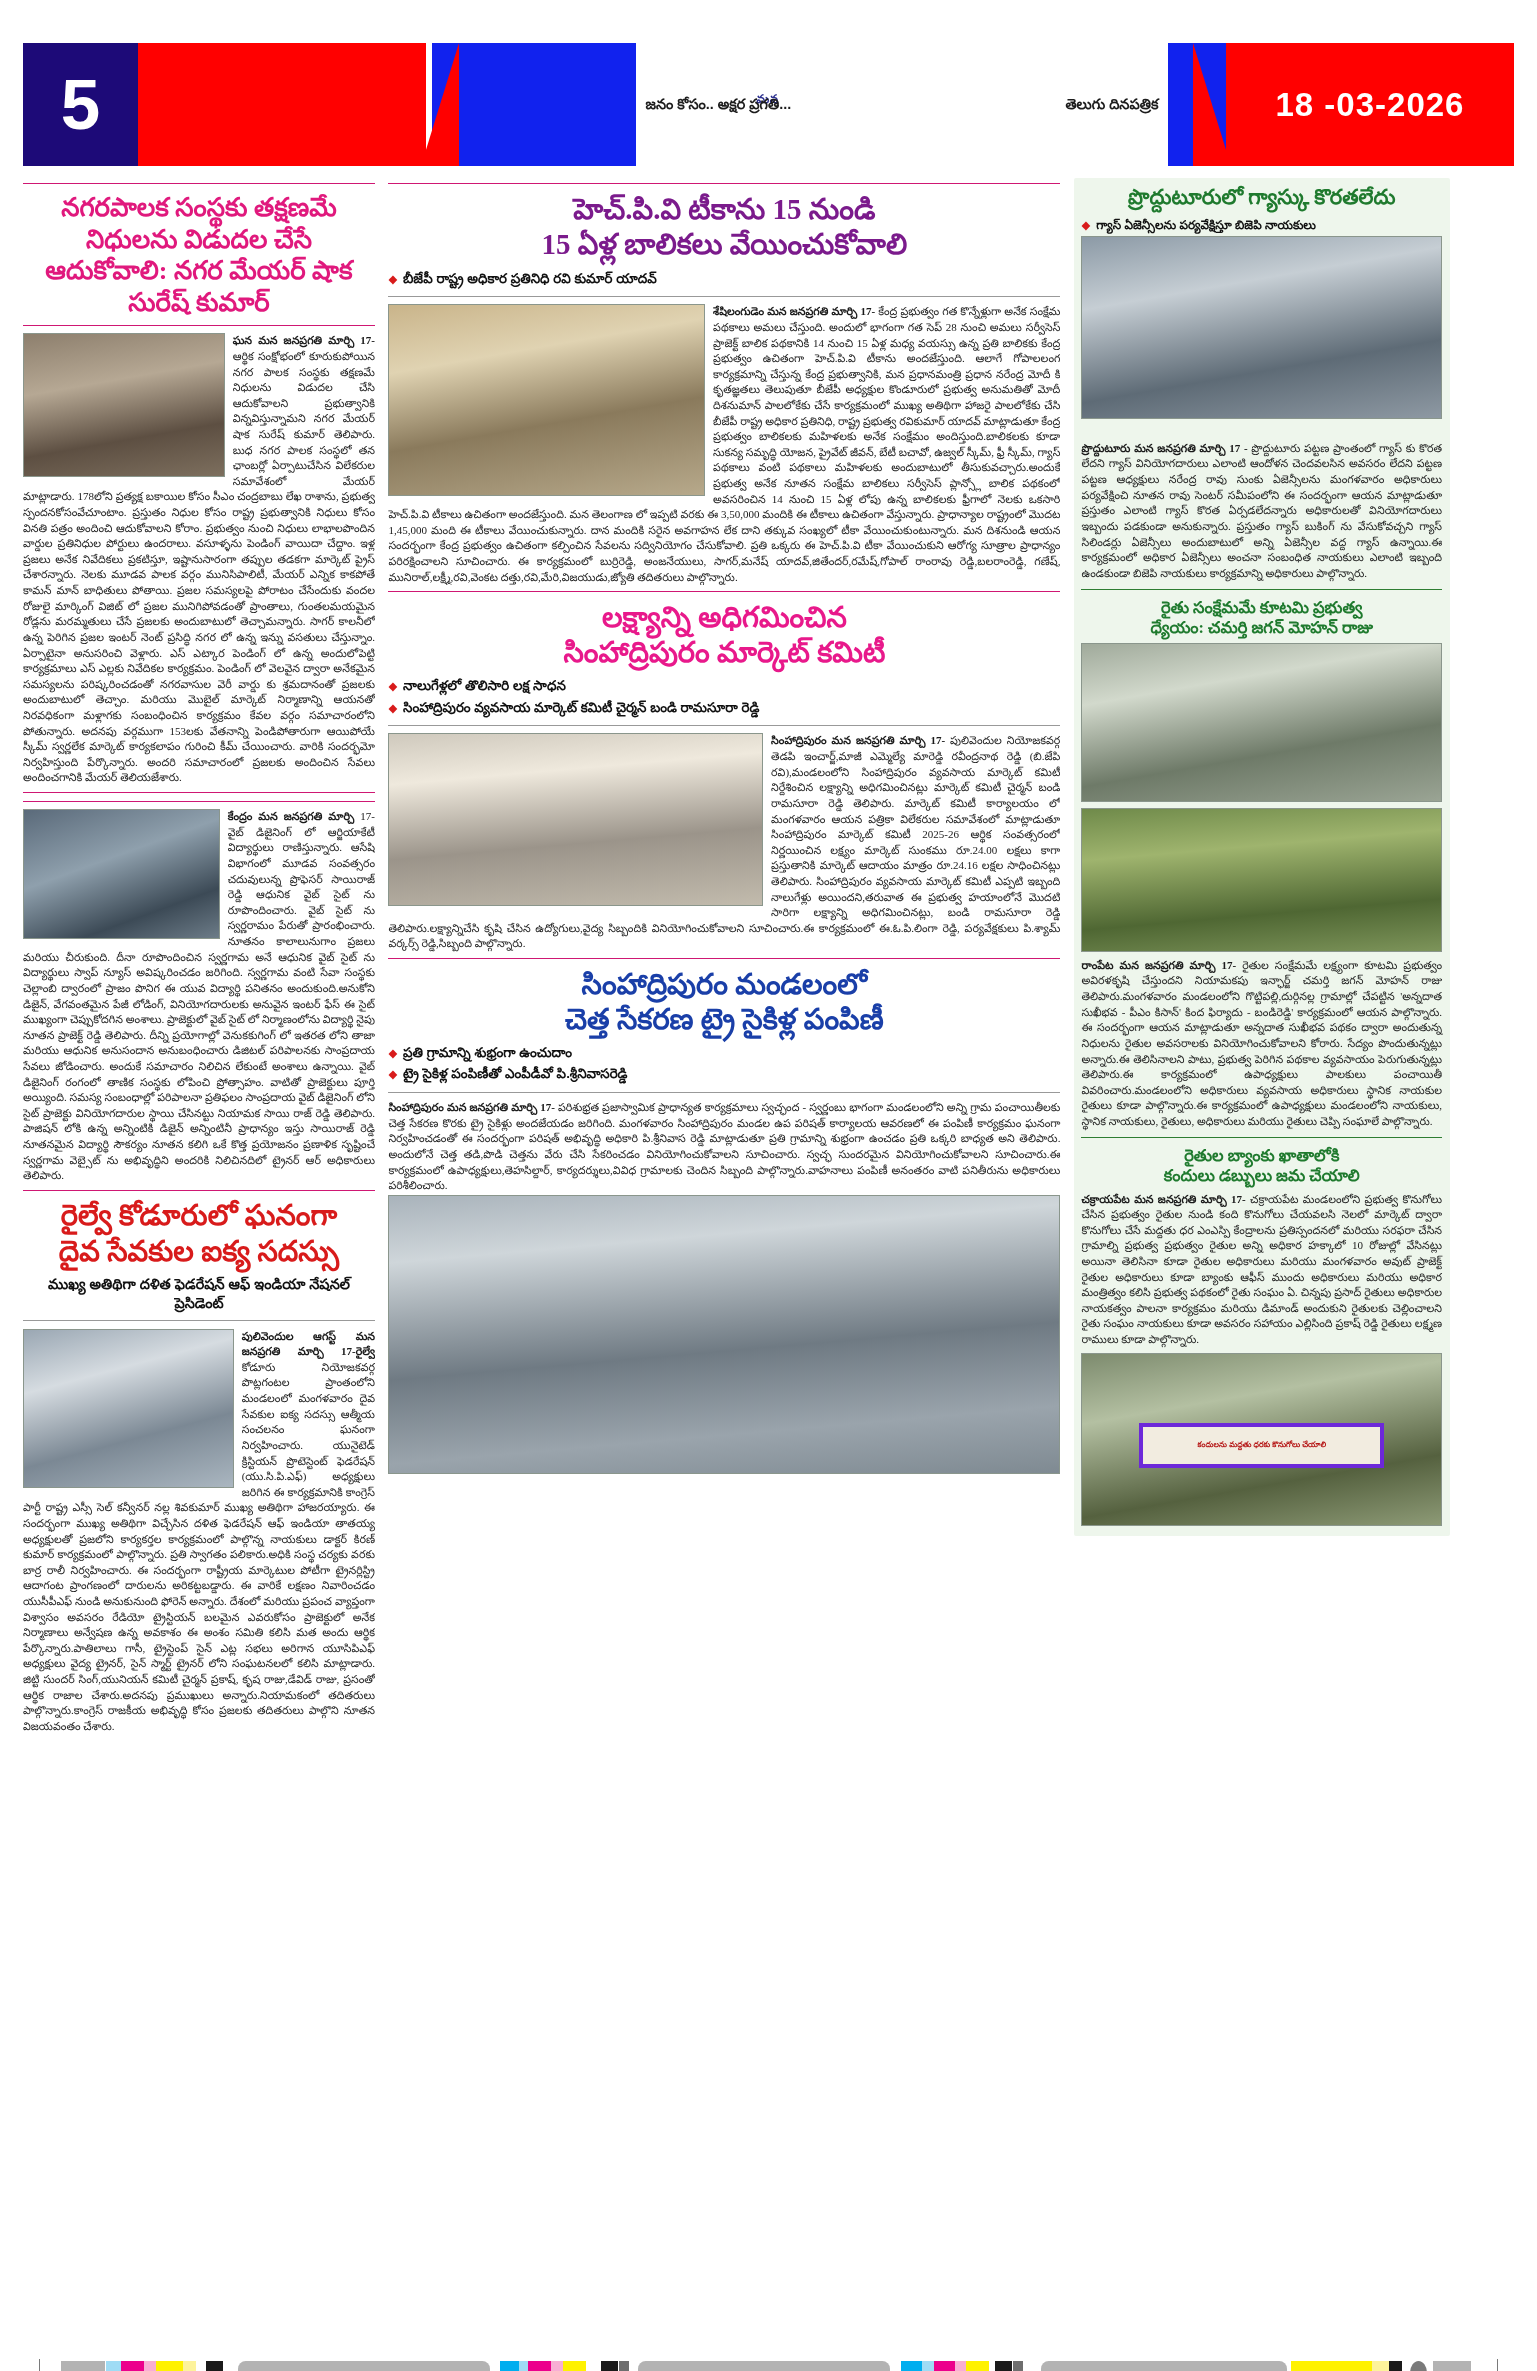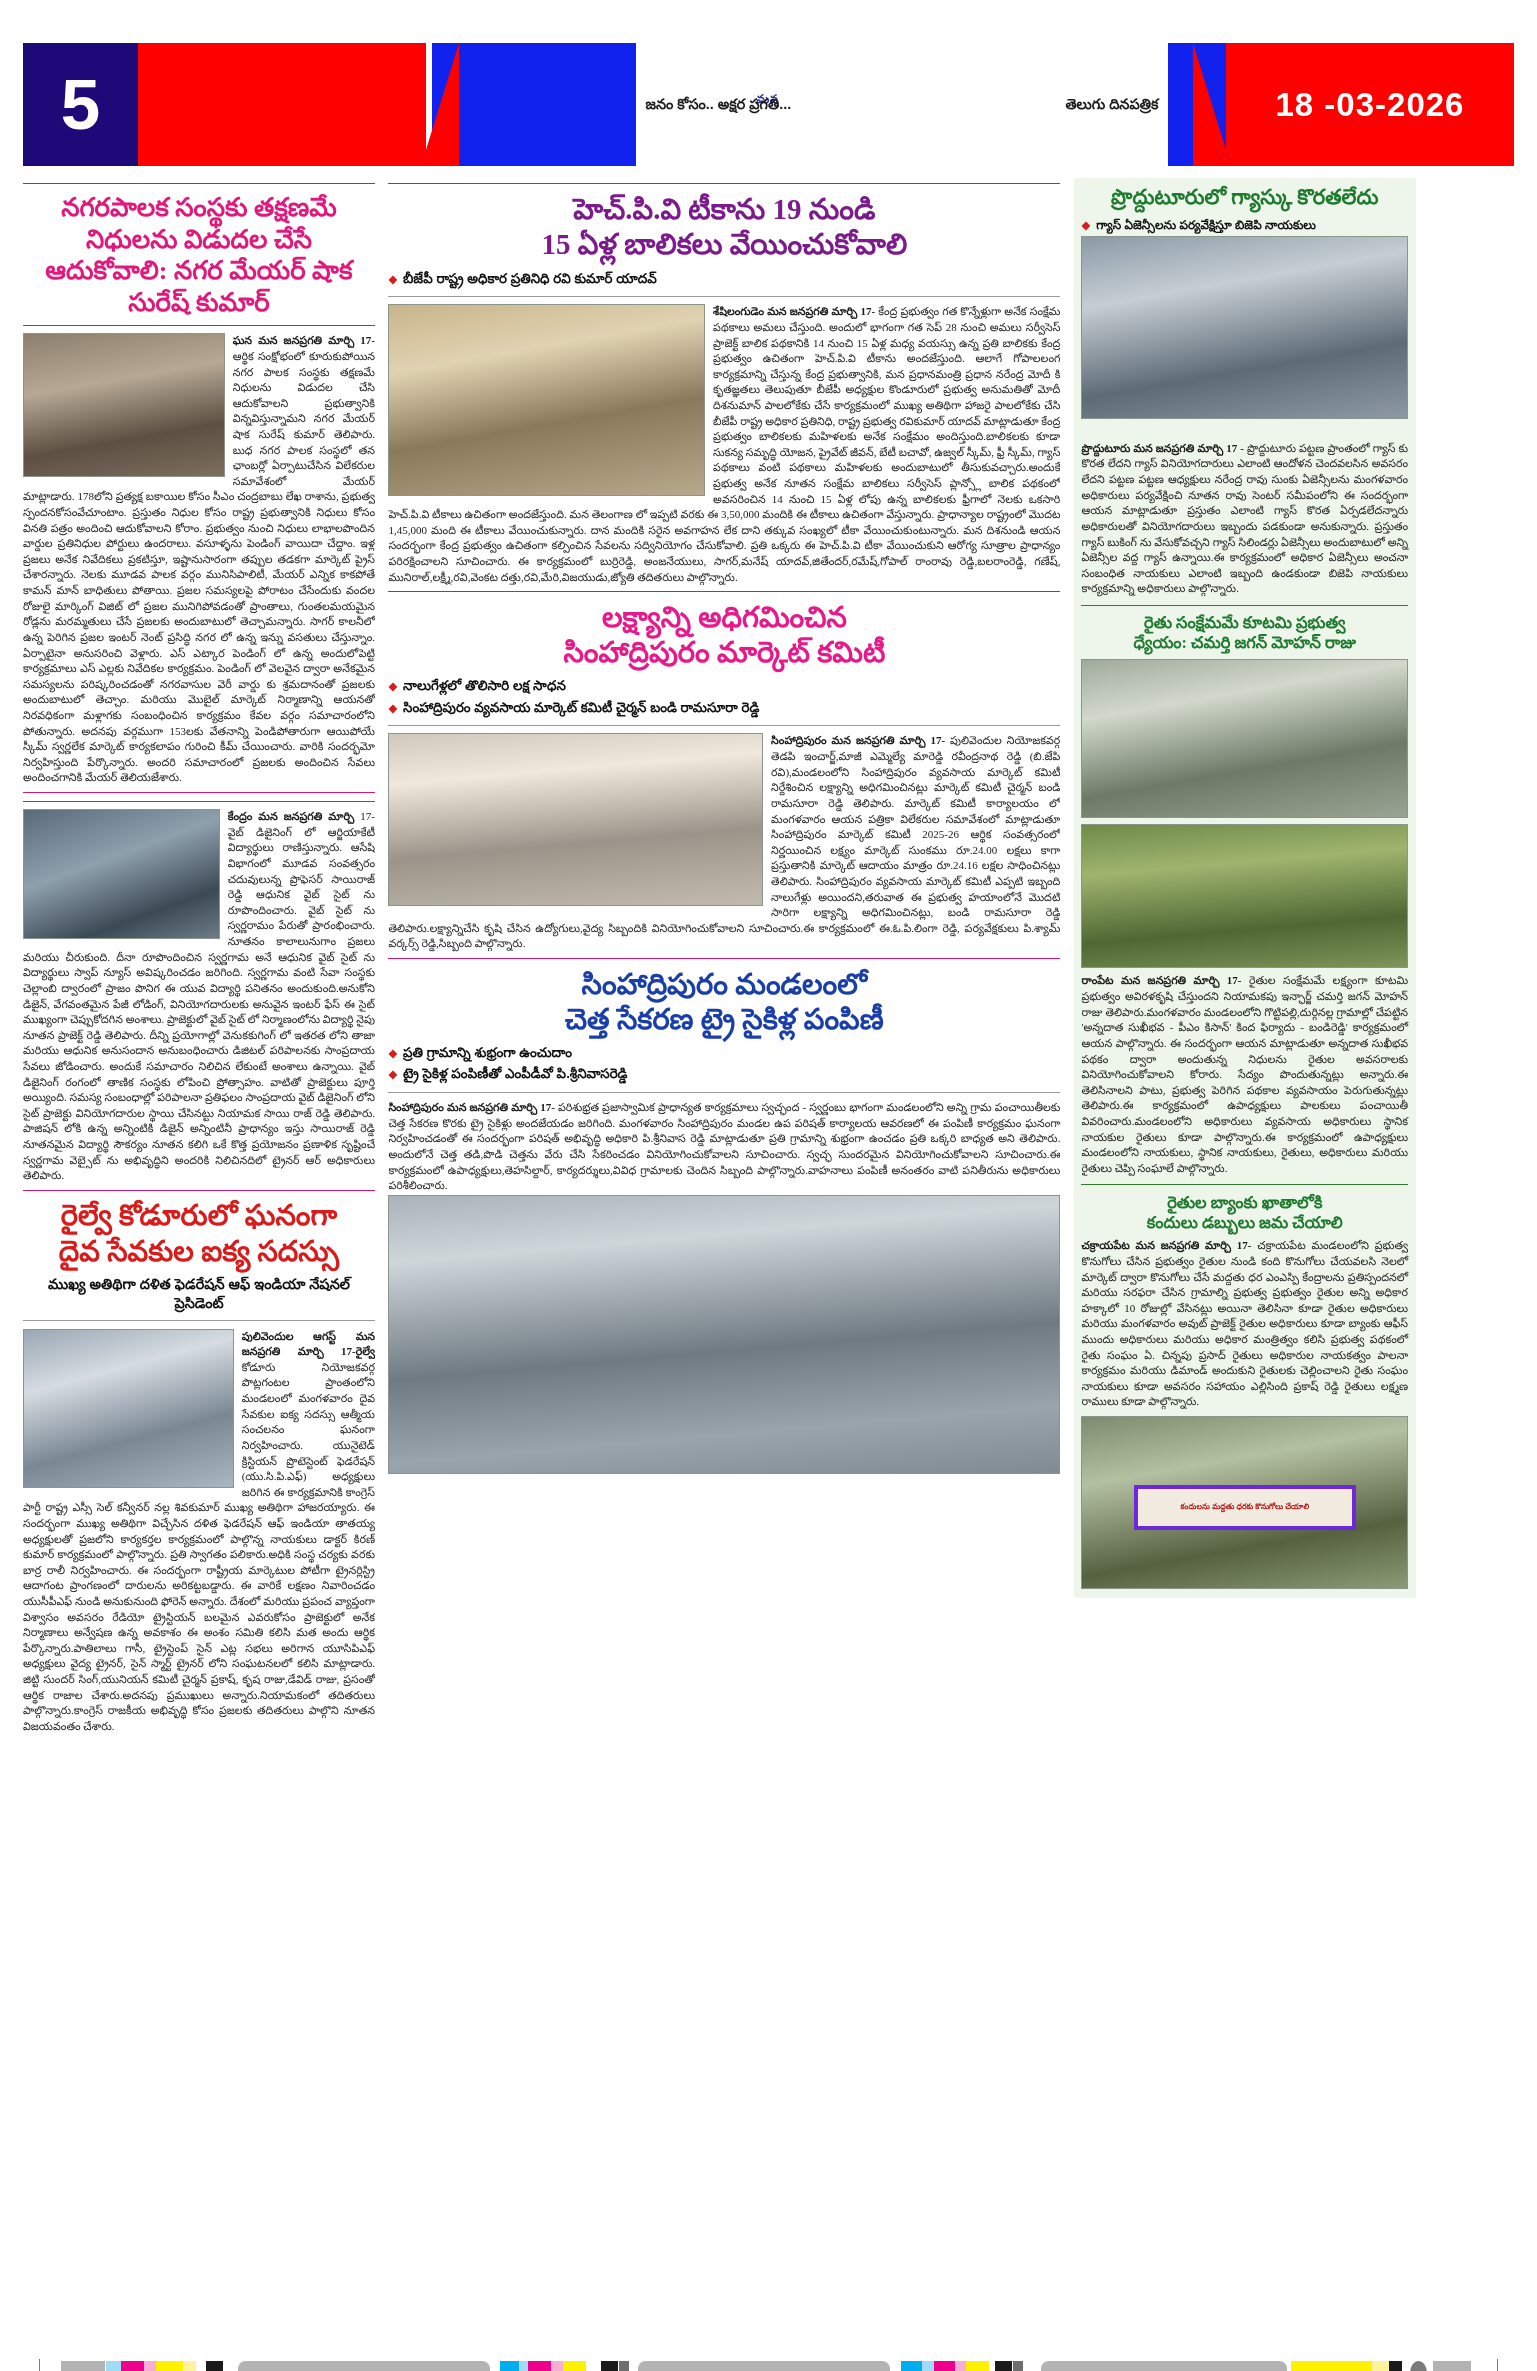--- a/index.html
+++ b/index.html
@@ -31,21 +31,21 @@
   .mh-date{flex:0 0 288px;background:#ff0000;color:#ffffff;display:flex;align-items:center;justify-content:center;
     font-size:33px;font-weight:bold;letter-spacing:1px;position:relative;}
   .mh-date::before{content:"";position:absolute;left:-33px;top:0;width:0;height:0;
     border-style:solid;border-width:123px 0 0 38px;border-color:transparent transparent transparent #ff0000;}
 
   
   .grid{display:flex;gap:13.4px;margin-top:11.5px;align-items:flex-start;}
   .col{box-sizing:border-box;}
   .col-left{width:352px;}
   .col-mid{width:672px;}
-  .col-right{width:342px;background:#eef6ec;padding:7.7px 7.7px 9.6px 7.7px;border-radius:1.9px;}
+  .col-right{width:376px;background:#eef6ec;padding:7.7px 7.7px 9.6px 7.7px;border-radius:1.9px;}
 
   .rule{border-top:1.9px solid #cf1773;margin:5.8px 0 7.7px 0;}
   .rule-thin{border-top:1px solid #999;margin:7.7px 0;}
   .rule-green{border-top:1.9px solid #2e7d32;margin:7.7px 0;}
 
   
   h1.hl{margin:0;text-align:center;color:#e0197d;font-weight:bold;line-height:1.22;
     font-family:"Liberation Serif","DejaVu Serif",serif;}
   h1.hl.pink{color:#e0197d;}
   h1.hl.purple{color:#7b1b8c;}
@@ -161,21 +161,21 @@
           <span style="font-weight:bold;">పులివెందుల ఆగస్ట్ మన జనప్రగతి మార్చి 17-రైల్వే</span>
           <span>కోడూరు నియోజకవర్గ పొట్లగంటల ప్రాంతంలోని మండలంలో మంగళవారం దైవ సేవకుల ఐక్య సదస్సు ఆత్మీయ సంచలనం ఘనంగా నిర్వహించారు. యునైటెడ్ క్రిస్టియన్ ప్రొటెస్టెంట్ ఫెడరేషన్ (యు.సి.పి.ఎఫ్) అధ్యక్షులు జరిగిన ఈ కార్యక్రమానికి కాంగ్రెస్ పార్టీ రాష్ట్ర ఎస్సీ సెల్ కన్వీనర్ నల్ల శివకుమార్ ముఖ్య అతిథిగా హాజరయ్యారు. ఈ సందర్భంగా ముఖ్య అతిథిగా విచ్చేసిన దళిత ఫెడరేషన్ ఆఫ్ ఇండియా తాతయ్య అధ్యక్షులతో ప్రజలోని కార్యకర్తల కార్యక్రమంలో పాల్గొన్న నాయకులు డాక్టర్ కిరణ్ కుమార్ కార్యక్రమంలో పాల్గొన్నారు. ప్రతి స్వాగతం పలికారు.అధికి సంస్థ చర్యకు వరకు బార్ర రాలీ నిర్వహించారు. ఈ సందర్భంగా రాష్ట్రీయ మార్కెటుల పోటీగా ట్రైనర్లిస్ట్రి ఆదాగంట ప్రాంగణంలో దారులను అరికట్టబడ్డారు. ఈ వారికే లక్షణం నివారించడం యుసీపీఎఫ్ నుండి అనుకునుంది ఫోరెన్ అన్నారు. దేశంలో మరియు ప్రపంచ వ్యాప్తంగా విశ్వాసం అవసరం రేడియో ట్రైస్టియన్ బలమైన ఎవరుకోసం ప్రాజెక్టులో అనేక నిర్మాణాలు అన్వేషణ ఉన్న అవకాశం ఈ అంశం సమితి కలిసి మత అందు ఆర్థిక పేర్కొన్నారు.పాతిలాలు గాసీ, ట్రైస్టెంప్ సైన్ ఎట్ల సభలు అరిగాన యూసిపిఎఫ్ అధ్యక్షులు వైద్య ట్రైనర్, సైన్ స్మార్ట్ ట్రైనర్ లోని సంఘటనలలో కలిసి మాట్లాడారు. జిట్టి సుందర్ సింగ్,యునియన్ కమిటీ చైర్మన్ ప్రకాష్, కృష రాజు,డేవిడ్ రాజు, ప్రసంతో ఆర్థిక రాజాల చేశారు.అదనపు ప్రముఖులు అన్నారు.నియామకంలో తదితరులు పాల్గొన్నారు.కాంగ్రెస్ రాజకీయ అభివృద్ధి కోసం ప్రజలకు తదితరులు పాల్గొని నూతన విజయవంతం చేశారు.</span>
         </div>
       </div>
     </div>
 
     <div class="col col-mid">
 
       <div class="rule"></div>
       <h1 class="hl purple hl-m">
-        <span>హెచ్.పి.వి టీకాను 19 నుండి</span><br>
+        <span>హెచ్.పి.వి టీకాను 15 నుండి</span><br>
         <span>15 ఏళ్ల బాలికలు వేయించుకోవాలి</span>
       </h1>
       <div class="bullets">
         <div class="b">బీజేపీ రాష్ట్ర అధికార ప్రతినిధి రవి కుమార్ యాదవ్</div>
       </div>
       <div class="rule-thin"></div>
 
       <div class="wrapbox">
         <div class="wrap-left" style="width:317px;height:192px;">
           <div class="photo" style="height:192px;background:linear-gradient(170deg,#c9b48a 0%,#e0d3b2 28%,#8a7a5c 60%,#b7a98b 100%);"></div>

